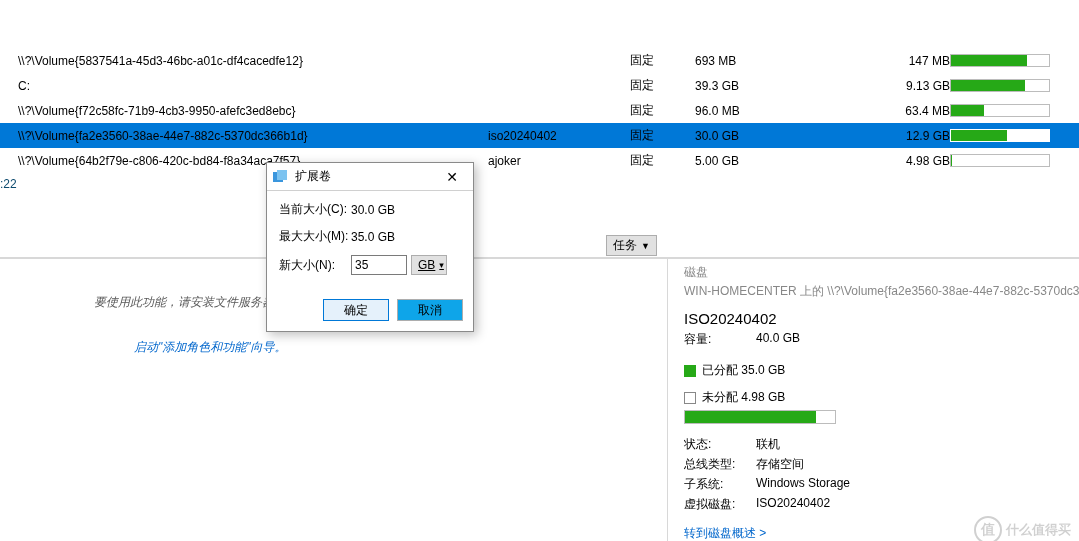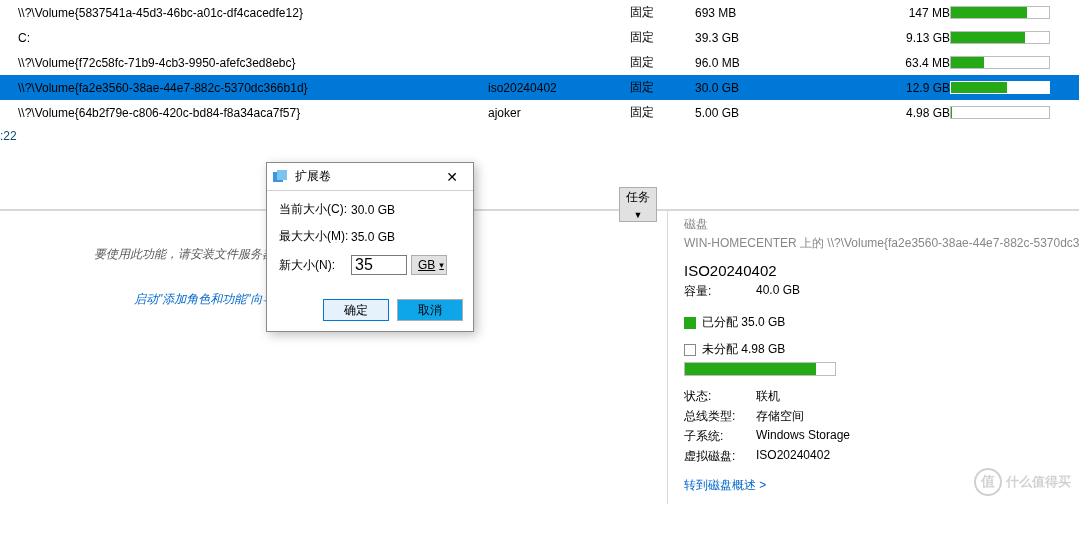--- a/index.html
+++ b/index.html
@@ -1,33 +1,33 @@
 <!DOCTYPE html>
 <html><head>
 <meta charset="utf-8">
 <style>
 * { box-sizing: border-box; margin: 0; padding: 0; }
 body { font-family: "Microsoft YaHei", "Segoe UI", sans-serif; font-size: 12px; color: #000; background: #fff; width: 1079px; overflow: hidden; position: relative; }
-.top-table { width: 100%; }
+.top-table { width: 100%; margin-top: 48px; }
 .row { display: flex; align-items: center; height: 25px; padding: 0 0 0 18px; }
 .row.sel { background: #0078d7; color: #000000; }
 .col-path { width: 470px; white-space: nowrap; overflow: hidden; }
 .col-label { width: 142px; }
 .col-type { width: 65px; }
 .col-size { width: 60px; text-align: left; }
 .col-free { width: 195px; text-align: right; }
 .col-bar { width: 102px; }
 .bar { width: 100px; height: 13px; border: 1px solid #bcbcbc; background: #fff; position: relative; }
 .row.sel .bar { border-color: #fff; }
 .bar-fill { height: 100%; background: #26a917; }
 .sep-line { border-top: 1px solid #d8d8d8; margin-top: 60px; }
 .time-lbl { padding: 4px 0 6px 0; color: #0c4a6e; }
 .bottom { display: flex; border-top: 1px solid #d8d8d8; }
 .bottom-left { flex: 0 0 668px; border-right: 1px solid #d8d8d8; position: relative; }
-.tasks-btn { position: absolute; top: -24px; right: 10px; border: 1px solid #adadad; background: #e1e1e1; padding: 1px 6px; font-size: 12px; display: flex; align-items: center; gap: 4px; cursor: pointer; flex-direction: column; }
+.tasks-btn { position: absolute; top: -24px; right: 10px; border: 1px solid #adadad; background: #e1e1e1; padding: 1px 6px; font-size: 12px; display: flex; align-items: center; gap: 4px; cursor: pointer; }
 .msg { margin: 35px 0 0 94px; color: #5a5a5a; font-style: italic; }
 .link { margin: 28px 0 0 134px; color: #0066cc; font-style: italic; cursor: pointer; }
 .bottom-right { flex: 1; padding: 5px 10px 10px 16px; }
 .hdr-lbl { color: #888; font-size: 12px; margin-bottom: 2px; }
 .hdr-path { color: #888; font-size: 12px; margin-bottom: 10px; white-space: nowrap; }
 .disk-name { font-size: 15px; margin-bottom: 4px; }
 .kv { display: flex; margin-bottom: 3px; }
 .kv .k { width: 72px; }
 .alloc-row { display: flex; align-items: center; margin-top: 14px; }
 .alloc-pct { width: 160px; }
@@ -41,21 +41,21 @@
 .bottom-link { color: #0066cc; margin-top: 12px; cursor: pointer; }
 .dialog { position: absolute; left: 266px; top: 162px; width: 208px; background: #fff; border: 1px solid #8a8a8a; box-shadow: 3px 3px 10px rgba(0,0,0,0.25); z-index: 10; }
 .dlg-title { display: flex; align-items: center; height: 28px; padding: 0 6px; border-bottom: 1px solid #d0d0d0; }
 .dlg-icon { width: 16px; height: 14px; margin-right: 6px; position: relative; }
 .dlg-icon::before { content: ''; position: absolute; left: 0; top: 2px; width: 10px; height: 10px; background: #3a96dd; }
 .dlg-icon::after { content: ''; position: absolute; left: 4px; top: 0; width: 10px; height: 10px; background: #7cc3f0; }
 .dlg-close { margin-left: auto; width: 30px; text-align: center; font-size: 14px; cursor: pointer; }
 .dlg-body { padding: 10px 12px 6px 12px; }
 .dlg-row { display: flex; align-items: center; margin-bottom: 10px; }
 .dlg-row .lbl { width: 72px; }
-.dlg-input { width: 56px; height: 20px; border: 1px solid #7a7a7a; padding: 0 3px; font-size: 16px; }
+.dlg-input { width: 56px; height: 20px; border: 1px solid #7a7a7a; padding: 0 3px; font-size: 12px; }
 .dlg-sel { height: 20px; border: 1px solid #adadad; background: #e1e1e1; padding: 0 2px 0 6px; margin-left: 4px; font-size: 12px; display: inline-flex; align-items: center; gap: 4px; cursor: pointer; text-decoration: underline; }
 .dlg-btns { display: flex; justify-content: flex-end; gap: 8px; padding: 8px 10px 10px 10px; }
 .dlg-btn { width: 66px; height: 22px; border: 1px solid #adadad; background: #0ea5e9; font-size: 12px; cursor: pointer; }
 .dlg-btn.pri { border: 1px solid #0078d7; background: #e5f1fb; }
 .watermark { position: absolute; right: 8px; bottom: 8px; opacity: 0.18; font-weight: bold; font-size: 13px; display: flex; align-items: center; gap: 4px; }
 .wm-circ { width: 28px; height: 28px; border: 2px solid #000; border-radius: 50%; display: flex; align-items: center; justify-content: center; font-size: 14px; }
 .chev { font-size: 9px; }
 </style>
 </head>
 <body>

